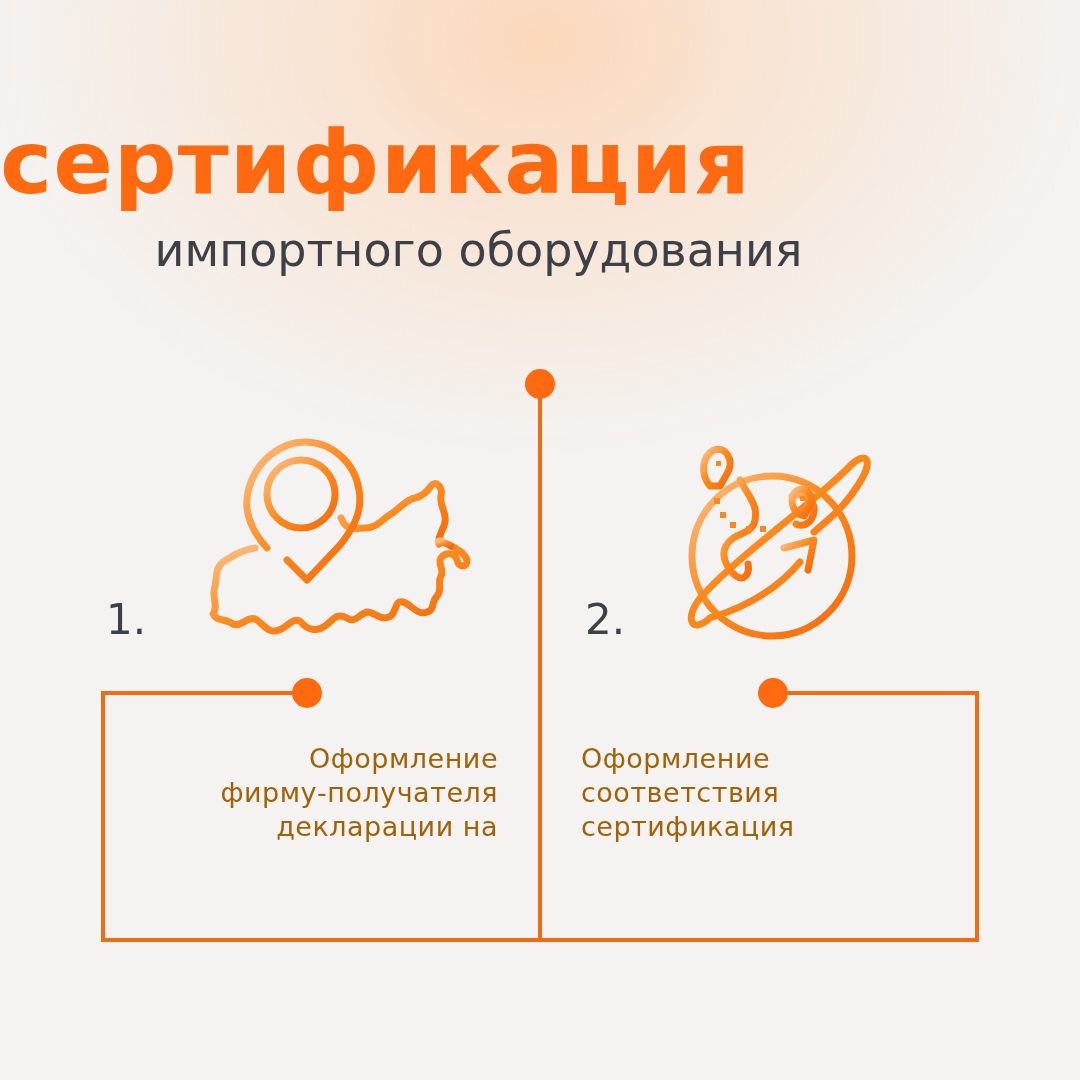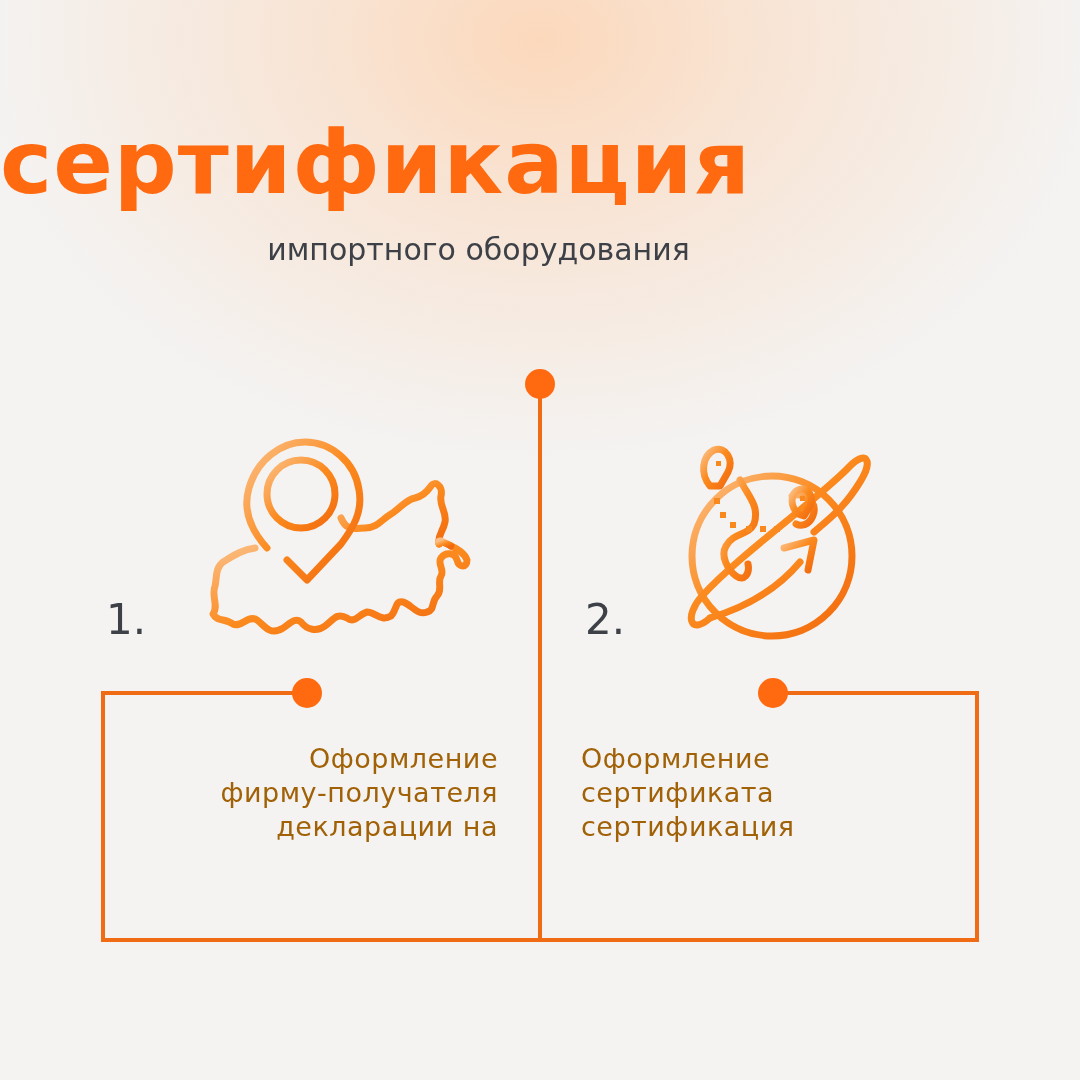--- a/index.html
+++ b/index.html
@@ -17,21 +17,21 @@
   .title {
     position:absolute; left:0; width:1080px; top:108px;
     text-align:left; color:#ff6a10;
     font-family:"DejaVu Sans", sans-serif; font-weight:bold;
     font-size:88px; letter-spacing:1px; line-height:110px;
   }
   .subtitle {
     position:absolute; left:0; width:957px; top:224px;
     text-align:center; color:#3d4147;
     font-family:"DejaVu Sans", sans-serif;
-    font-size:30px; line-height:52px;
+    font-size:46px; line-height:52px;
   }
   .line { position:absolute; background:#f06c14; }
   .dot { position:absolute; width:30px; height:30px; border-radius:50%; background:#ff6a10; }
   .num {
     position:absolute; color:#3d4147; font-family:"DejaVu Sans", sans-serif;
     font-size:42px;
   }
   .desc {
     position:absolute; color:#a16207; font-family:"DejaVu Sans", sans-serif;
     font-size:27px; line-height:34px; letter-spacing:0.5px;
@@ -123,15 +123,15 @@
     <rect x="50" y="86" width="6" height="6"></rect>
     <rect x="66" y="90" width="6" height="6"></rect>
     <rect x="80" y="90" width="6" height="6"></rect>
     <rect x="94" y="90" width="6" height="6"></rect>
     <rect x="120" y="60" width="5" height="5"></rect>
   </g>
 </svg>
 
 <div class="desc" style="left:581px; top:742px; text-align:left;">
   <div>Оформление</div>
-  <div>сертификата</div>
+  <div>соответствия</div>
   <div>сертификация</div>
 </div>
 
 </body></html>

